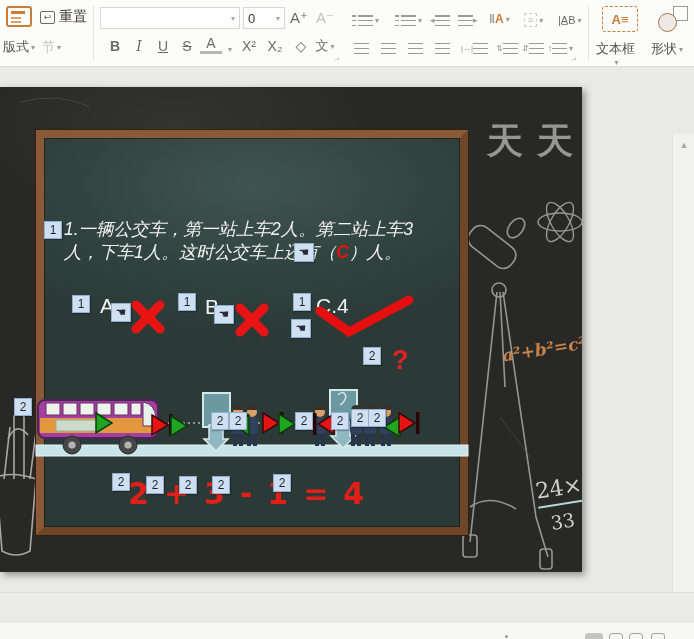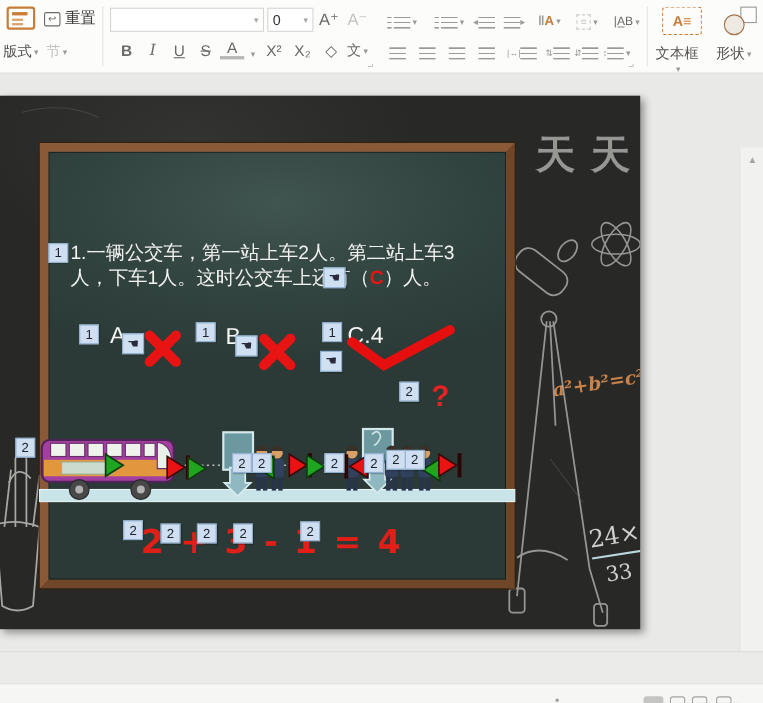--- a/index.html
+++ b/index.html
@@ -37,21 +37,21 @@
   .doodles { position:absolute; inset:0; z-index:1; }
   .chalk-top { position:absolute; left:487px; top:30px; width:120px; font-size:36px; font-weight:bold; color:#969692; letter-spacing:14px; white-space:nowrap; font-family:"DejaVu Serif",serif; }
   .chalk-formula { position:absolute; left:502px; top:252px; color:#c8824a; font-style:italic; font-weight:bold; font-size:17px; transform:rotate(-9deg); font-family:"DejaVu Serif",serif; white-space:nowrap; }
   .chalk-frac { position:absolute; left:538px; top:388px; color:#cfcfcb; font-size:22px; transform:rotate(-9deg); font-family:"DejaVu Serif",serif; }
   .chalk-frac .bar { display:block; width:48px; height:2px; background:#b9d6da; margin:3px 0; }
   .chalk-frac .bot { font-size:19px; padding-left:10px; }
 
   
   .s-title { position:absolute; left:90px; top:58px; width:320px; text-align:center; z-index:4;
              font-family:"DejaVu Serif",serif; font-weight:bold; font-size:30px; letter-spacing:14px; color:#cfe5d6; text-shadow:0 0 1px #9fb8a8; white-space:nowrap; }
-  .s-question { position:absolute; left:64px; top:131px; width:398px; z-index:4; color:#f2f2f0; font-size:17.5px; line-height:23px; }
+  .s-question { position:absolute; left:64px; top:131px; width:398px; z-index:4; color:#f2f2f0; font-size:17.5px; line-height:23px;font-style:italic; }
   .ans-c { color:#e81414; font-weight:bold; }
   .opt { position:absolute; z-index:4; color:#f4f4f2; font-size:21px; }
   .qmark { position:absolute; z-index:4; color:#e62222; font-size:27px; font-weight:bold; }
   .marks { position:absolute; inset:0; z-index:4; pointer-events:none; }
   .scene { position:absolute; inset:0; z-index:3; }
 
   
   .badge { position:absolute; width:18px; height:18px; background:#cfdff1; border:1px solid #8fafd0; color:#1d2430; font-size:12px; line-height:16px; text-align:center; z-index:6; box-shadow:1px 1px 1px rgba(0,0,0,.25); }
   .trigger { position:absolute; width:20px; height:19px; background:#cfe0f2; border:1px solid #8fafd0; color:#2a2a3a; font-size:12px; line-height:17px; text-align:center; z-index:6; box-shadow:1px 1px 1px rgba(0,0,0,.25); }
 

